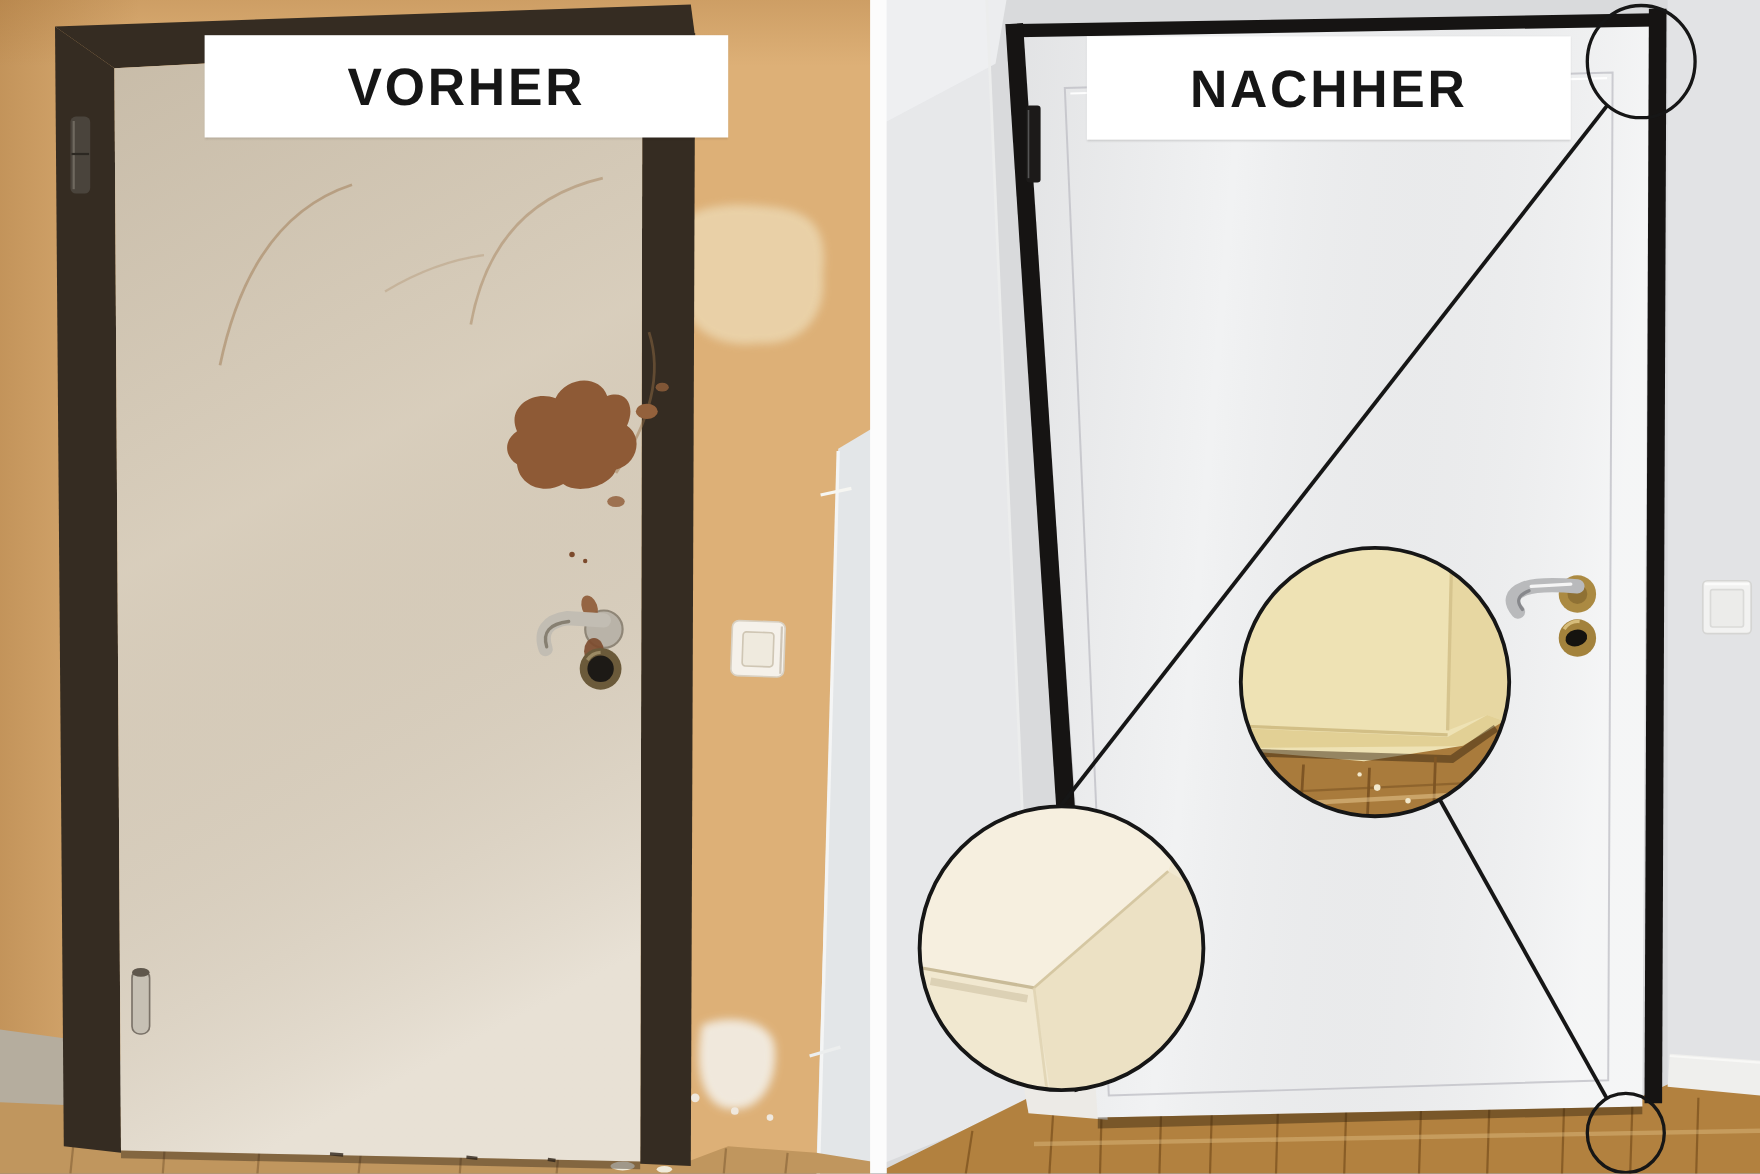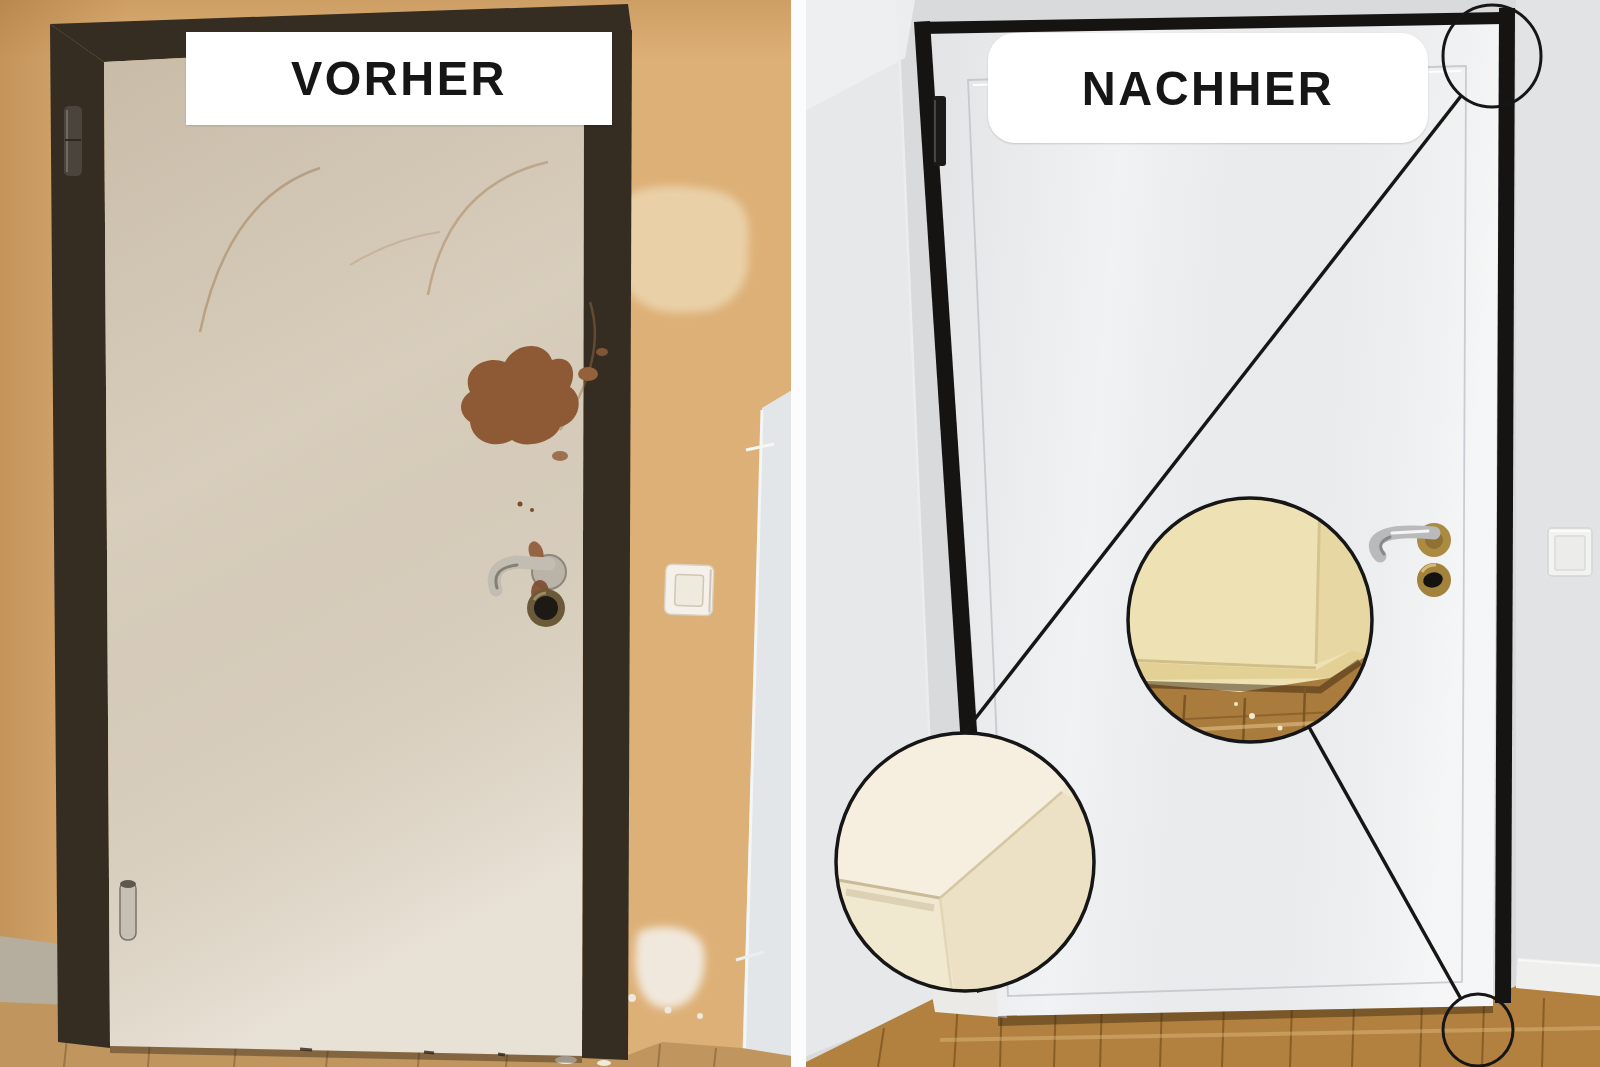--- a/index.html
+++ b/index.html
@@ -3,22 +3,22 @@
 <meta charset="utf-8">
 <style>
   html,body{margin:0;padding:0;background:#222;}
   #stage{position:relative;width:1600px;height:1067px;overflow:hidden;background:#d9dadc;
          font-family:"Liberation Sans",sans-serif;}
   #scene{position:absolute;left:0;top:0;}
   .banner{position:absolute;display:flex;align-items:center;justify-content:center;
           background:#ffffff;box-shadow:0 1px 2px rgba(0,0,0,.15);}
   .banner span{font-weight:800;font-size:47px;letter-spacing:2.5px;color:#161616;
                transform:scaleY(1.02);}
-  #banner-before{left:186px;top:32px;width:426px;height:93px;}
-  #banner-after{left:988px;top:33px;width:440px;height:110px;border-radius:27px;}
+  #banner-before{left:186px;top:32px;width:476px;height:93px;}
+  #banner-after{left:988px;top:33px;width:440px;height:94px;}
 </style>
 </head>
 <body>
 
 <div id="stage">
 <svg id="scene" width="1600" height="1067" viewBox="0 0 1600 1067" xmlns="http://www.w3.org/2000/svg">
   <defs>
     <linearGradient id="doorShadeL" x1="0" y1="0" x2="0.25" y2="1">
       <stop offset="0" stop-color="rgba(110,90,60,0.20)"></stop>
       <stop offset="0.45" stop-color="rgba(110,90,60,0.05)"></stop>

